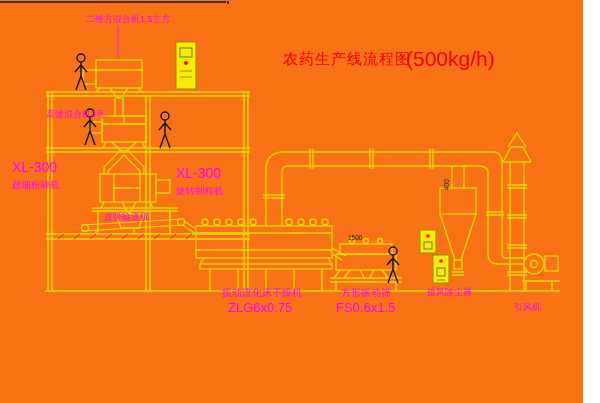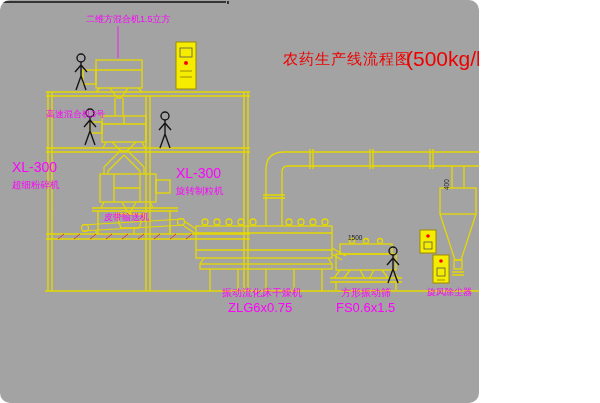--- a/index.html
+++ b/index.html
@@ -1,22 +1,21 @@
 <!DOCTYPE html>
 <html><head>
 <meta charset="utf-8">
 <style>
   html,body{margin:0;padding:0;background:#ffffff;}
   .canvas{
     position:relative;
-    width:479px;height:403px;
-    background:#a3a3a3;
+    width:583px;height:403px;
+    background:#f97316;
     overflow:hidden;
     font-family:"Liberation Sans", sans-serif;
-    border-radius:10px;
   }
   svg{display:block;}
   svg text{font-family:"Liberation Sans","DejaVu Sans",sans-serif;}
   .lbl{fill:#ff00ff;}
   .ttl{fill:#ee0000;}
   .dim{fill:#222222;}
 </style>
 </head>
 <body>
 

